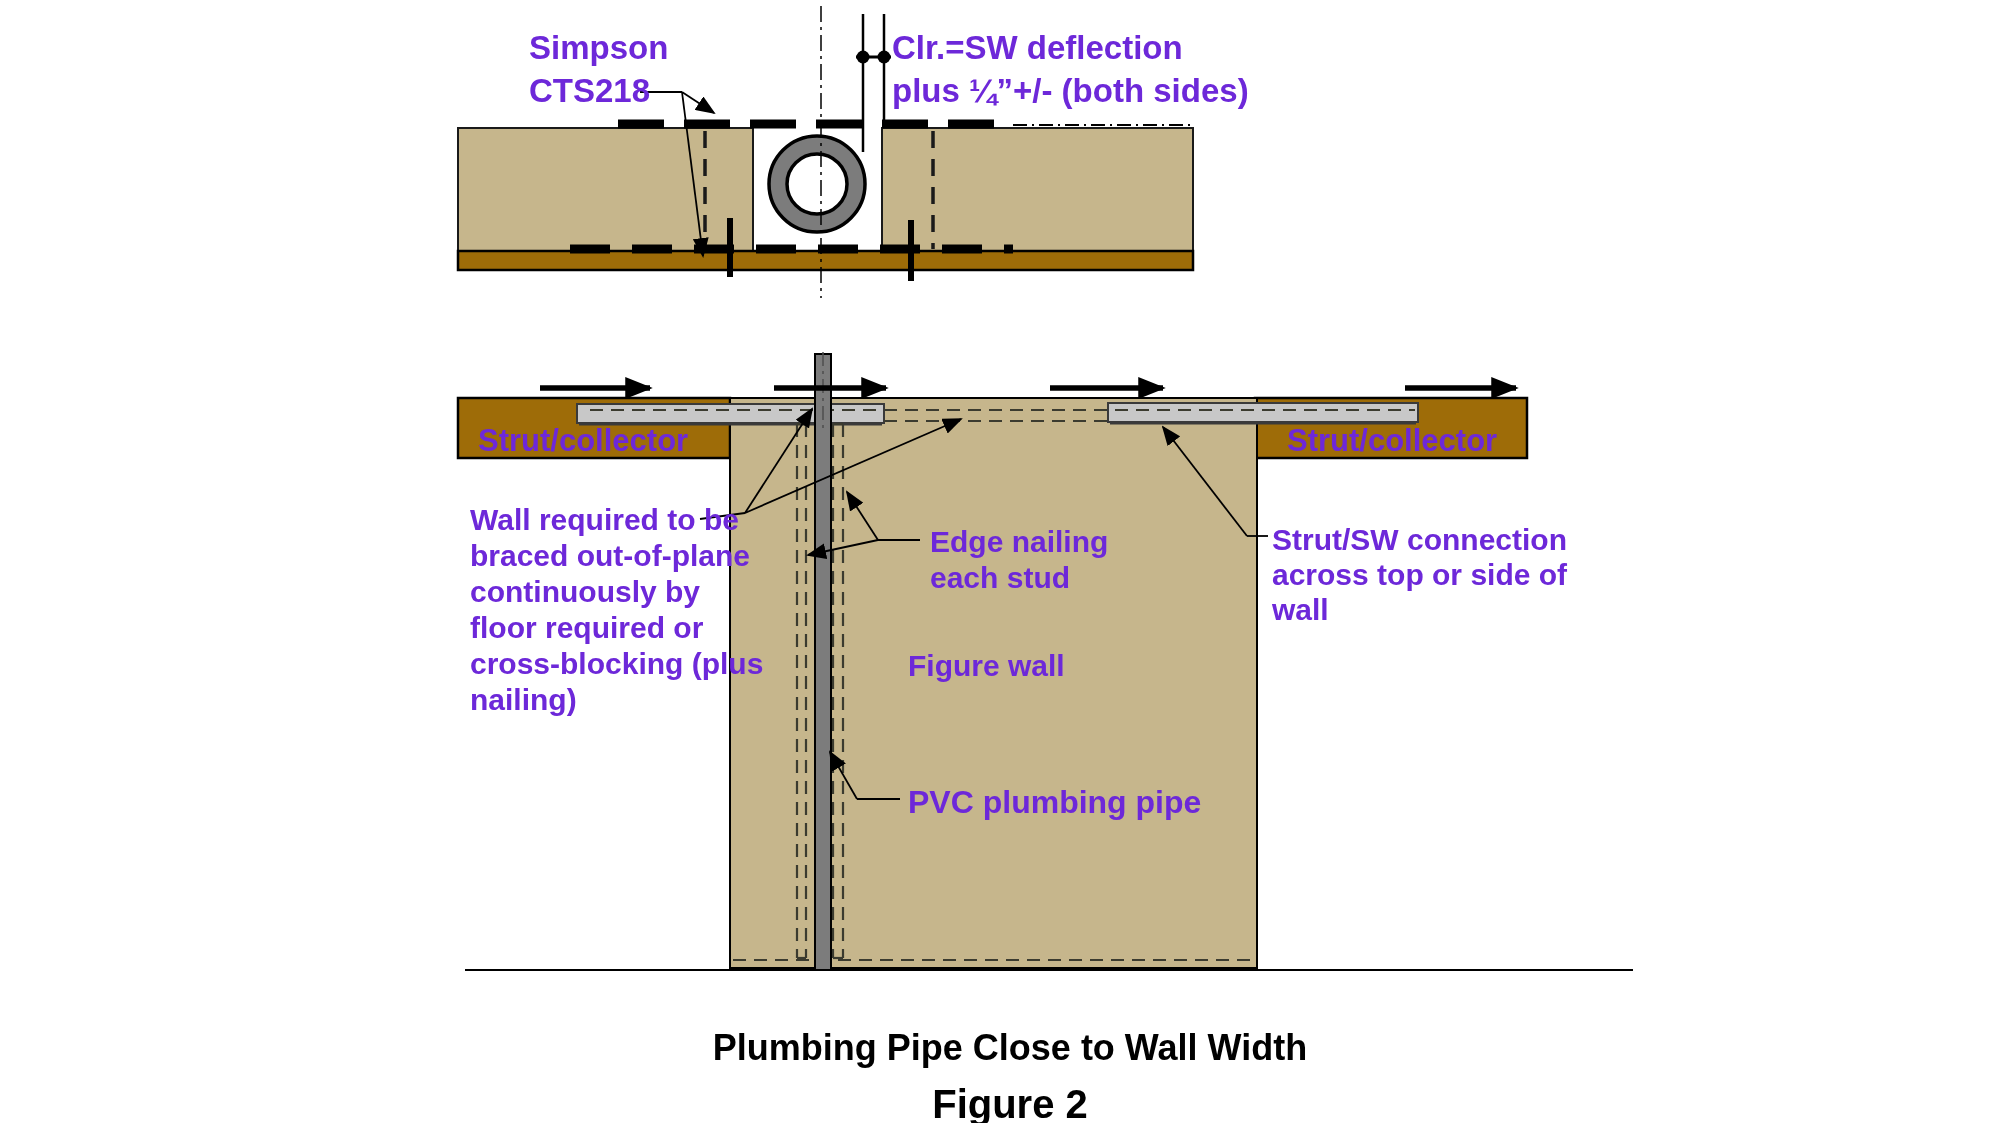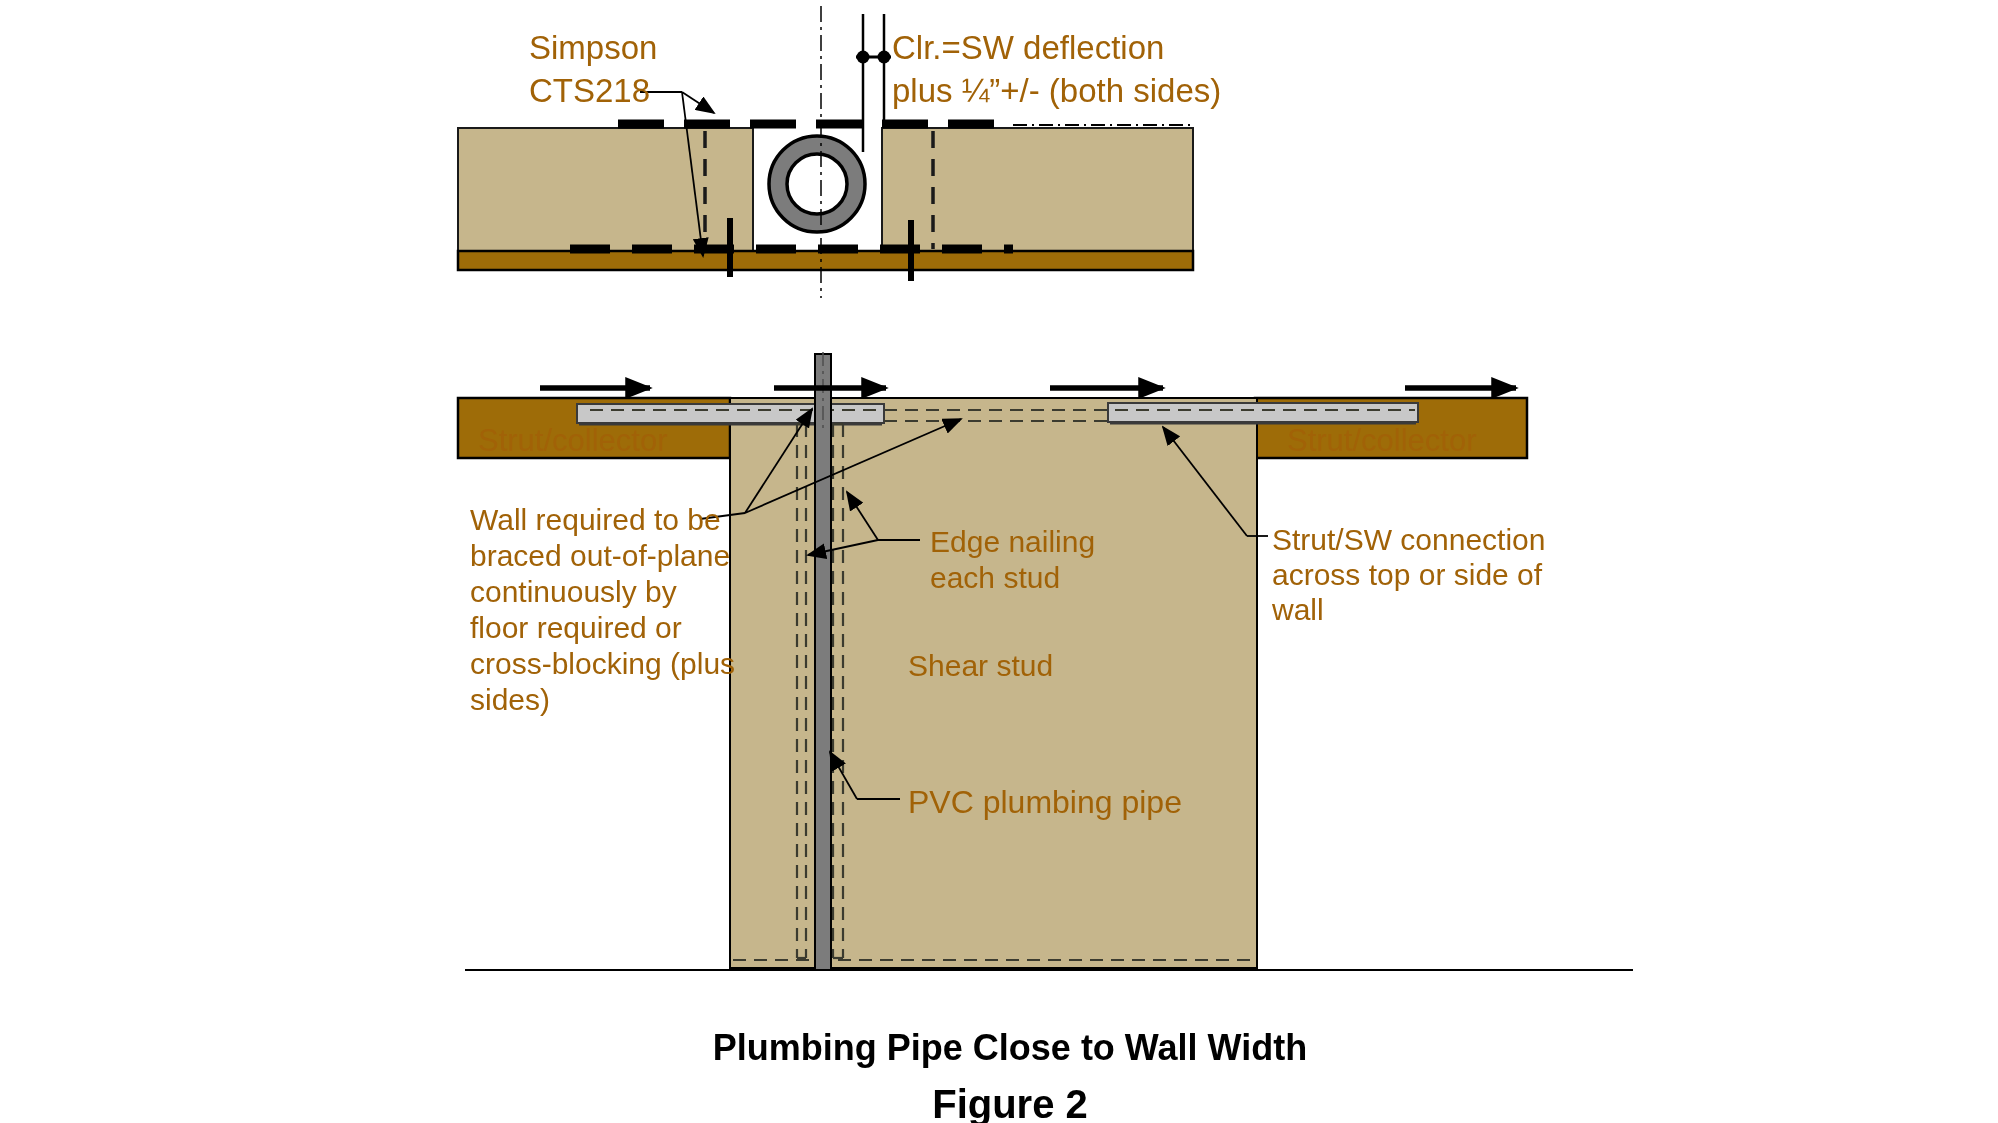--- a/index.html
+++ b/index.html
@@ -1,20 +1,20 @@
 <!DOCTYPE html>
 <html style="--c-tan: #C6B68C; --c-brown: #9E6C08; --c-plate: #C8C8C8; --c-pipe: #7C7C7C; --c-line: #000000; --c-dash: #3B3B2F;"><head>
 <meta charset="utf-8">
 <style>
   html,body{margin:0;padding:0;background:#ffffff;}
   body{width:1998px;height:1123px;position:relative;overflow:hidden;
        font-family:"Liberation Sans", sans-serif;color:#000;}
   #stage{position:absolute;left:0;top:0;width:1998px;height:1123px;}
   svg{position:absolute;left:0;top:0;}
-  .lbl{position:absolute;font-weight:normal;color:#a16207;white-space:nowrap;z-index:5;}
+  .lbl{position:absolute;font-weight:bold;color:#6d28d9;white-space:nowrap;z-index:5;}
   .lbl .ln{display:block;}
   .s33{font-size:33px;line-height:43px;}
   .s30{font-size:30px;line-height:36px;}
   .s31{font-size:31px;line-height:34px;}
   .title-wrap{position:absolute;left:420px;top:1018px;width:1180px;text-align:center;z-index:5;}
   .title-main{font-size:36px;font-weight:bold;line-height:60px;}
   .title-fig{font-size:40px;font-weight:bold;line-height:48px;margin-top:2px;}
 </style>
 </head>
 <body>
@@ -130,29 +130,29 @@
 <div class="lbl s31" style="left:478px;top:424px;">Strut/collector</div>
 
 <div class="lbl s31" style="left:1287px;top:424px;">Strut/collector</div>
 
 <div class="lbl s30" style="left:434px;top:502px;margin-left:36px;">
   <span class="ln">Wall required to be</span>
   <span class="ln">braced out-of-plane</span>
   <span class="ln">continuously by</span>
   <span class="ln">floor required or</span>
   <span class="ln">cross-blocking (plus</span>
-  <span class="ln">sides)</span>
+  <span class="ln">nailing)</span>
 </div>
 
 <div class="lbl s30" style="left:930px;top:524px;">
   <span class="ln">Edge nailing</span>
   <span class="ln">each stud</span>
 </div>
 
-<div class="lbl s30" style="left:908px;top:648px;">Shear stud</div>
+<div class="lbl s30" style="left:908px;top:648px;">Figure wall</div>
 
 <div class="lbl s30" style="left:908px;top:784px;font-size:32px;">PVC plumbing pipe</div>
 
 <div class="lbl s30" style="left:1272px;top:522px;line-height:35px;">
   <span class="ln">Strut/SW connection</span>
   <span class="ln">across top or side of</span>
   <span class="ln">wall</span>
 </div>
 
 <div class="title-wrap">

